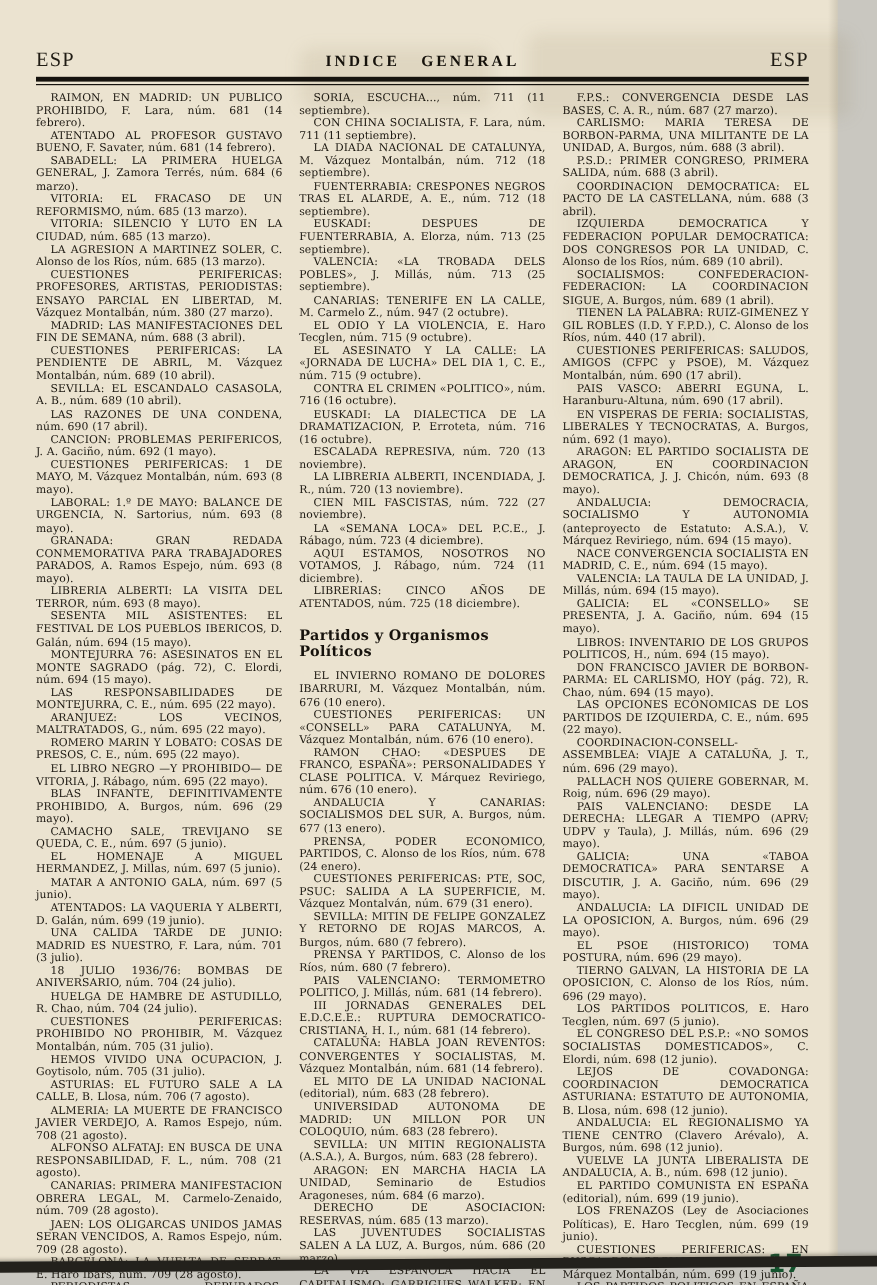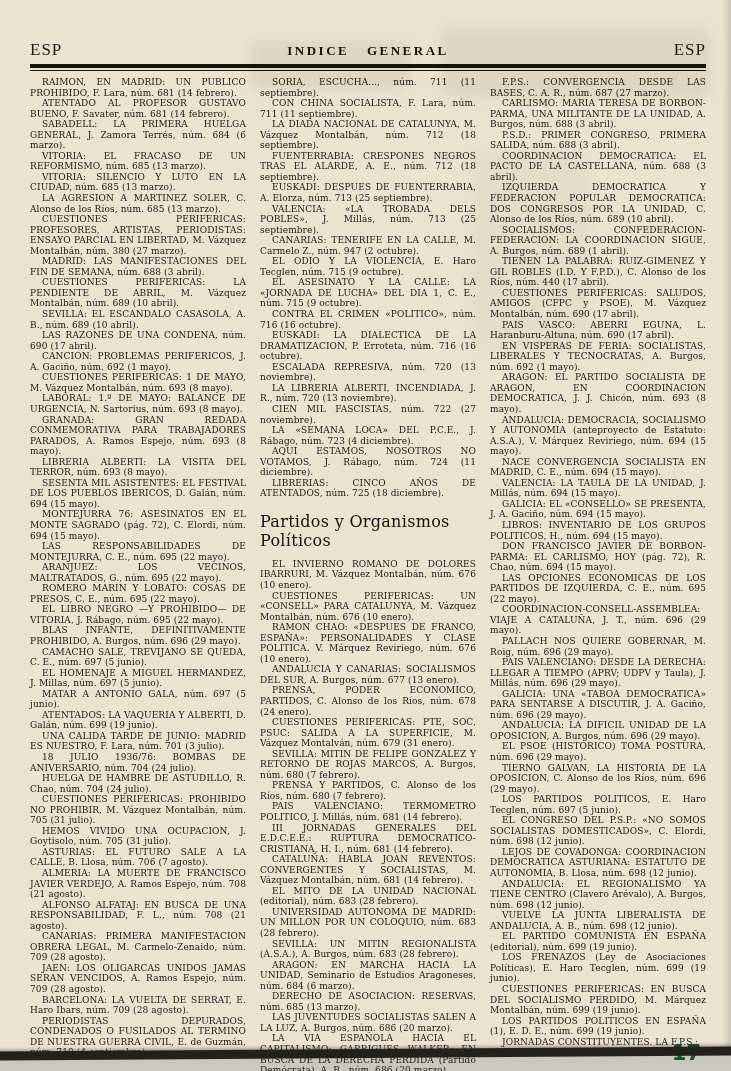--- a/index.html
+++ b/index.html
@@ -5,21 +5,20 @@
   html,body{margin:0;padding:0;}
   body{
     width:731px;height:1071px;position:relative;overflow:hidden;
     background:#c9c7c0;
     font-family:"DejaVu Serif", serif;
   }
   .page{
     position:absolute;left:0;top:0;width:698px;height:1051px;
     background:#ebe3d0;
     color:#1b1710;
-    padding-left:32px;
   }
   .page::after{ 
     content:"";position:absolute;right:0;top:0;width:8px;height:100%;
     background:linear-gradient(to right, rgba(0,0,0,0), rgba(90,85,70,0.18));
     pointer-events:none;
   }
   .ghost{
     position:absolute;background:rgba(150,132,95,0.13);
     filter:blur(6px);border-radius:10px;pointer-events:none;
   }
@@ -49,21 +48,21 @@
   .col{flex:1 1 0;min-width:0;}
   .col p.entry{
     margin:0;
     font-size:9px;line-height:10.55px;
     text-align:justify;text-indent:12px;
     letter-spacing:0.1px;
     color:#1b1710;
   }
   .col h3.sec{
     margin:13px 0 9px 0;
-    font-size:16px;font-weight:normal;letter-spacing:0.3px;
+    font-size:12px;font-weight:bold;letter-spacing:0.3px;
     color:#16120c;
   }
   .pageno{
     position:absolute;right:29px;top:1010px;
     font-family:"DejaVu Sans", sans-serif;
     font-weight:bold;font-size:21px;color:#14532d;margin-top:31px;
   }
   .bottom-band{
     position:absolute;left:-6px;top:1049px;width:745px;height:9px;
     background:#23211c;transform:rotate(-0.4deg);

